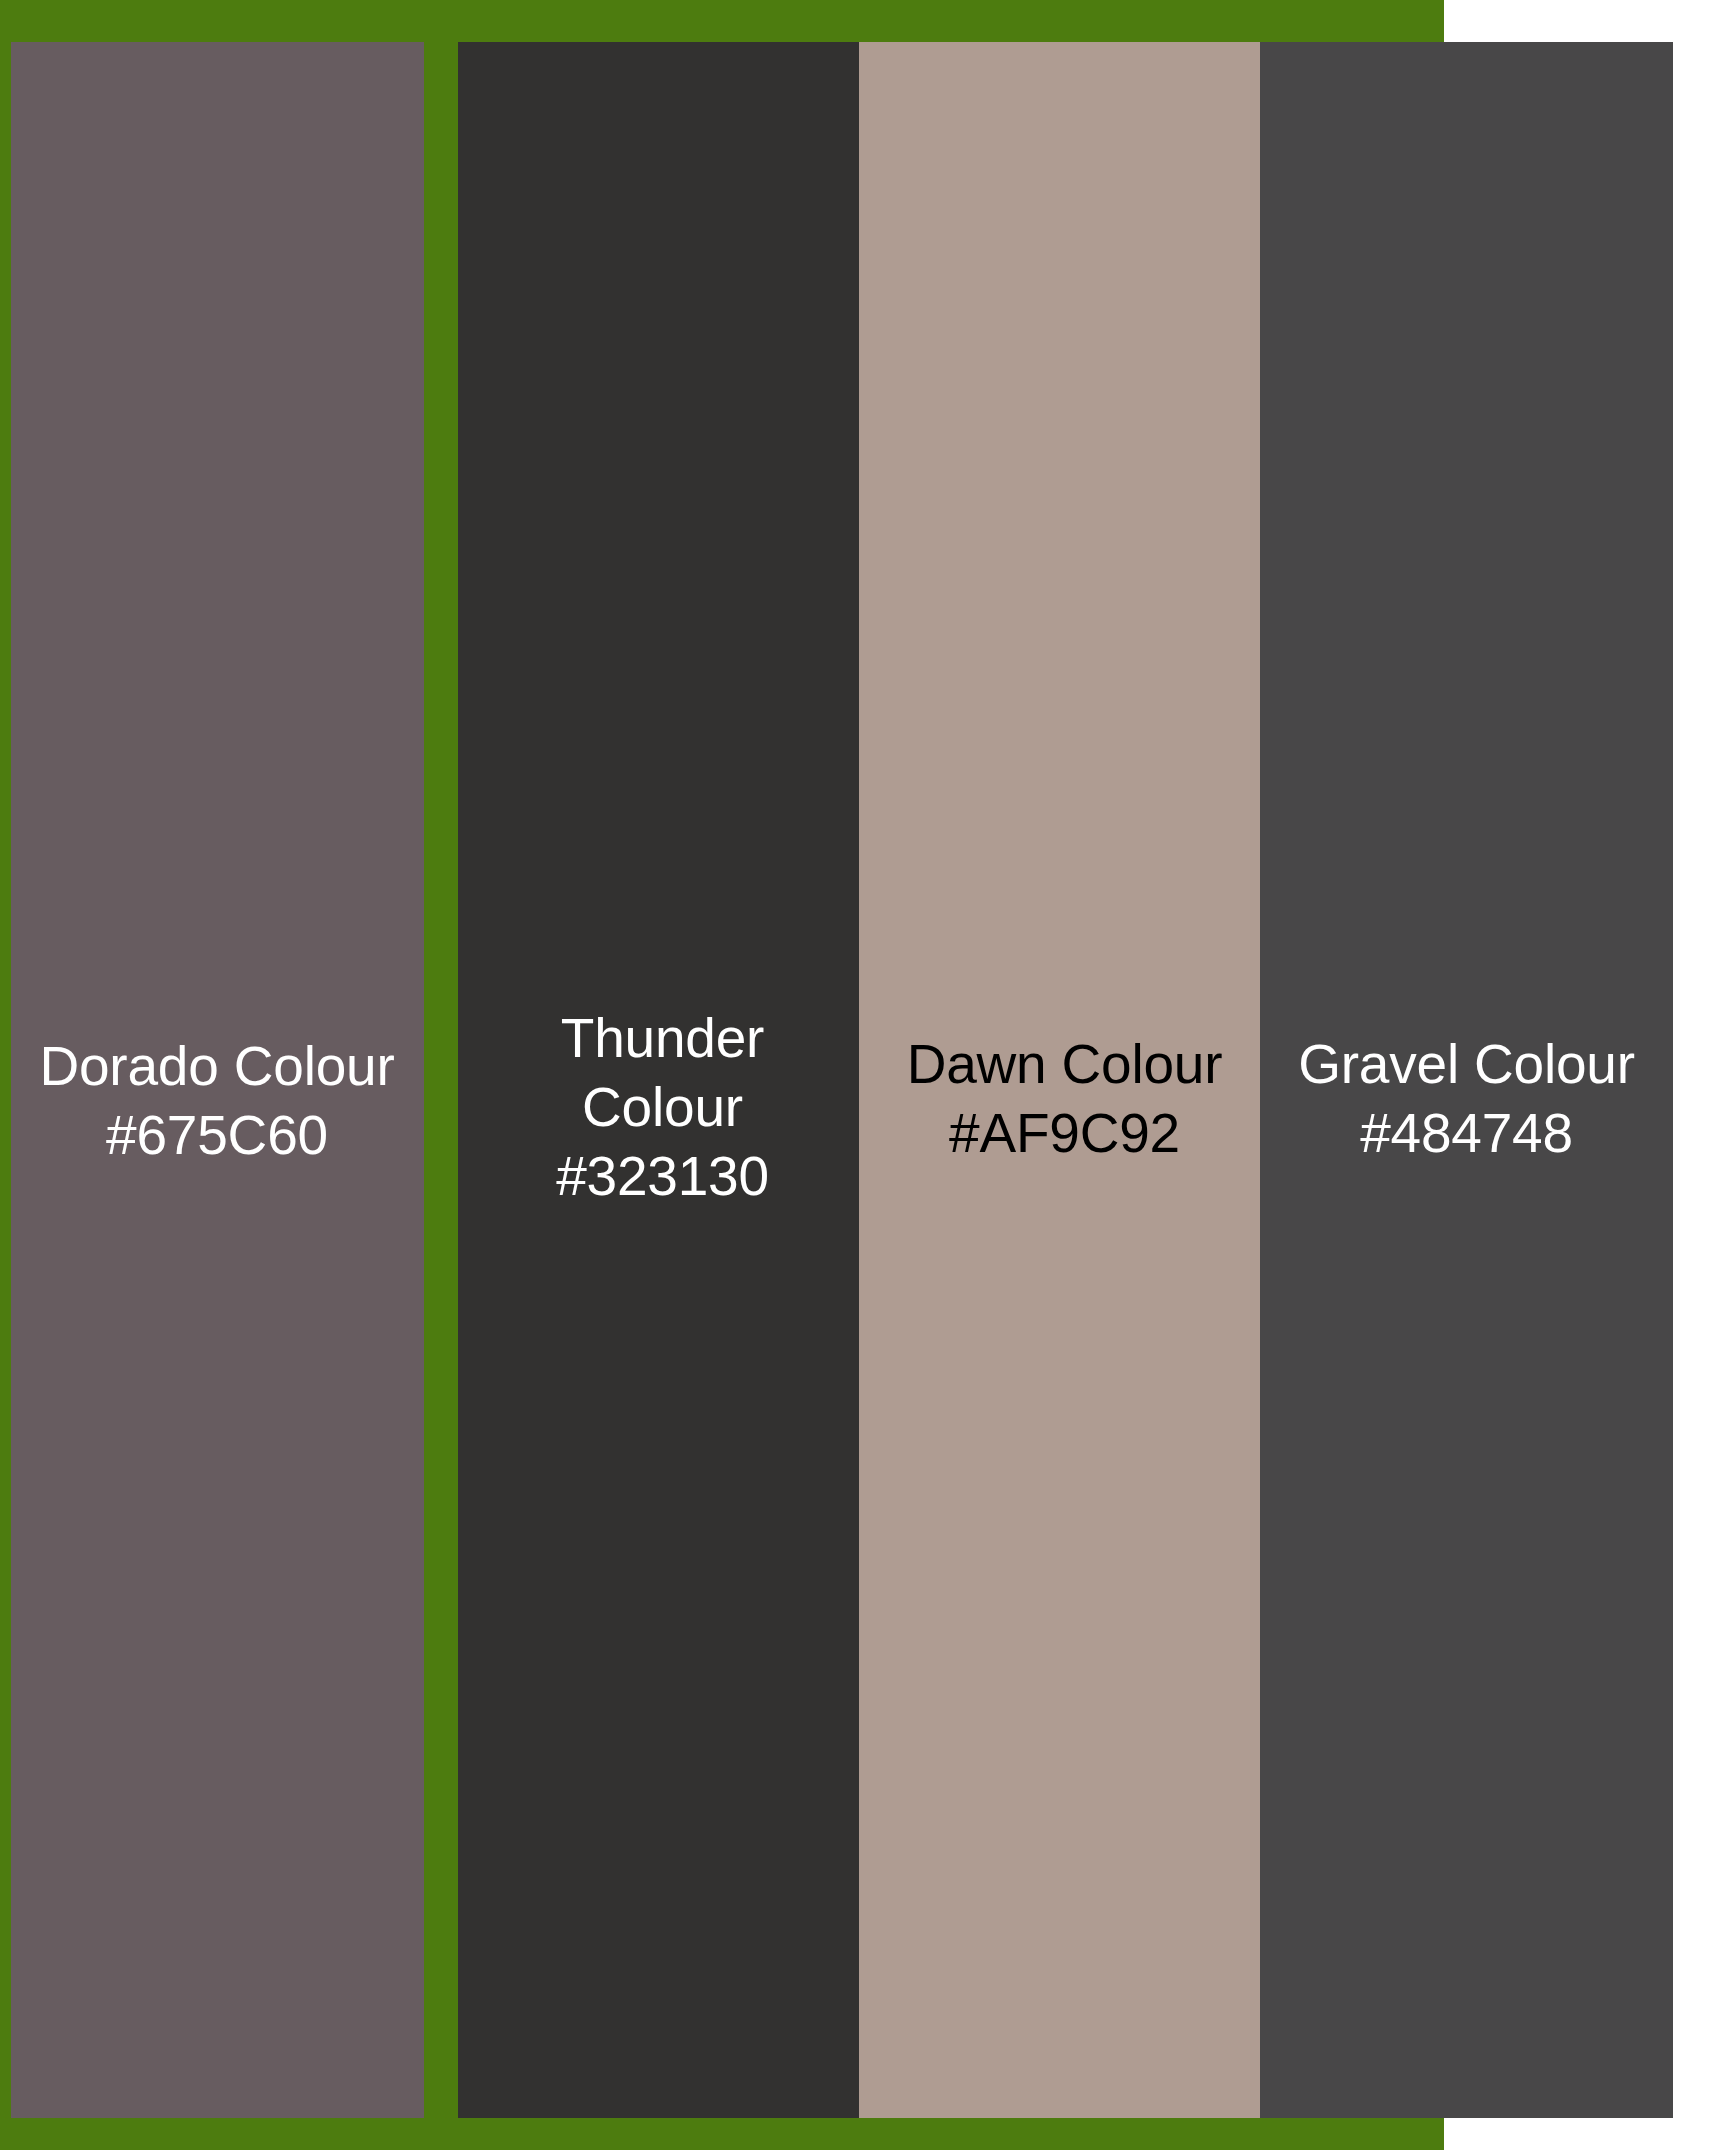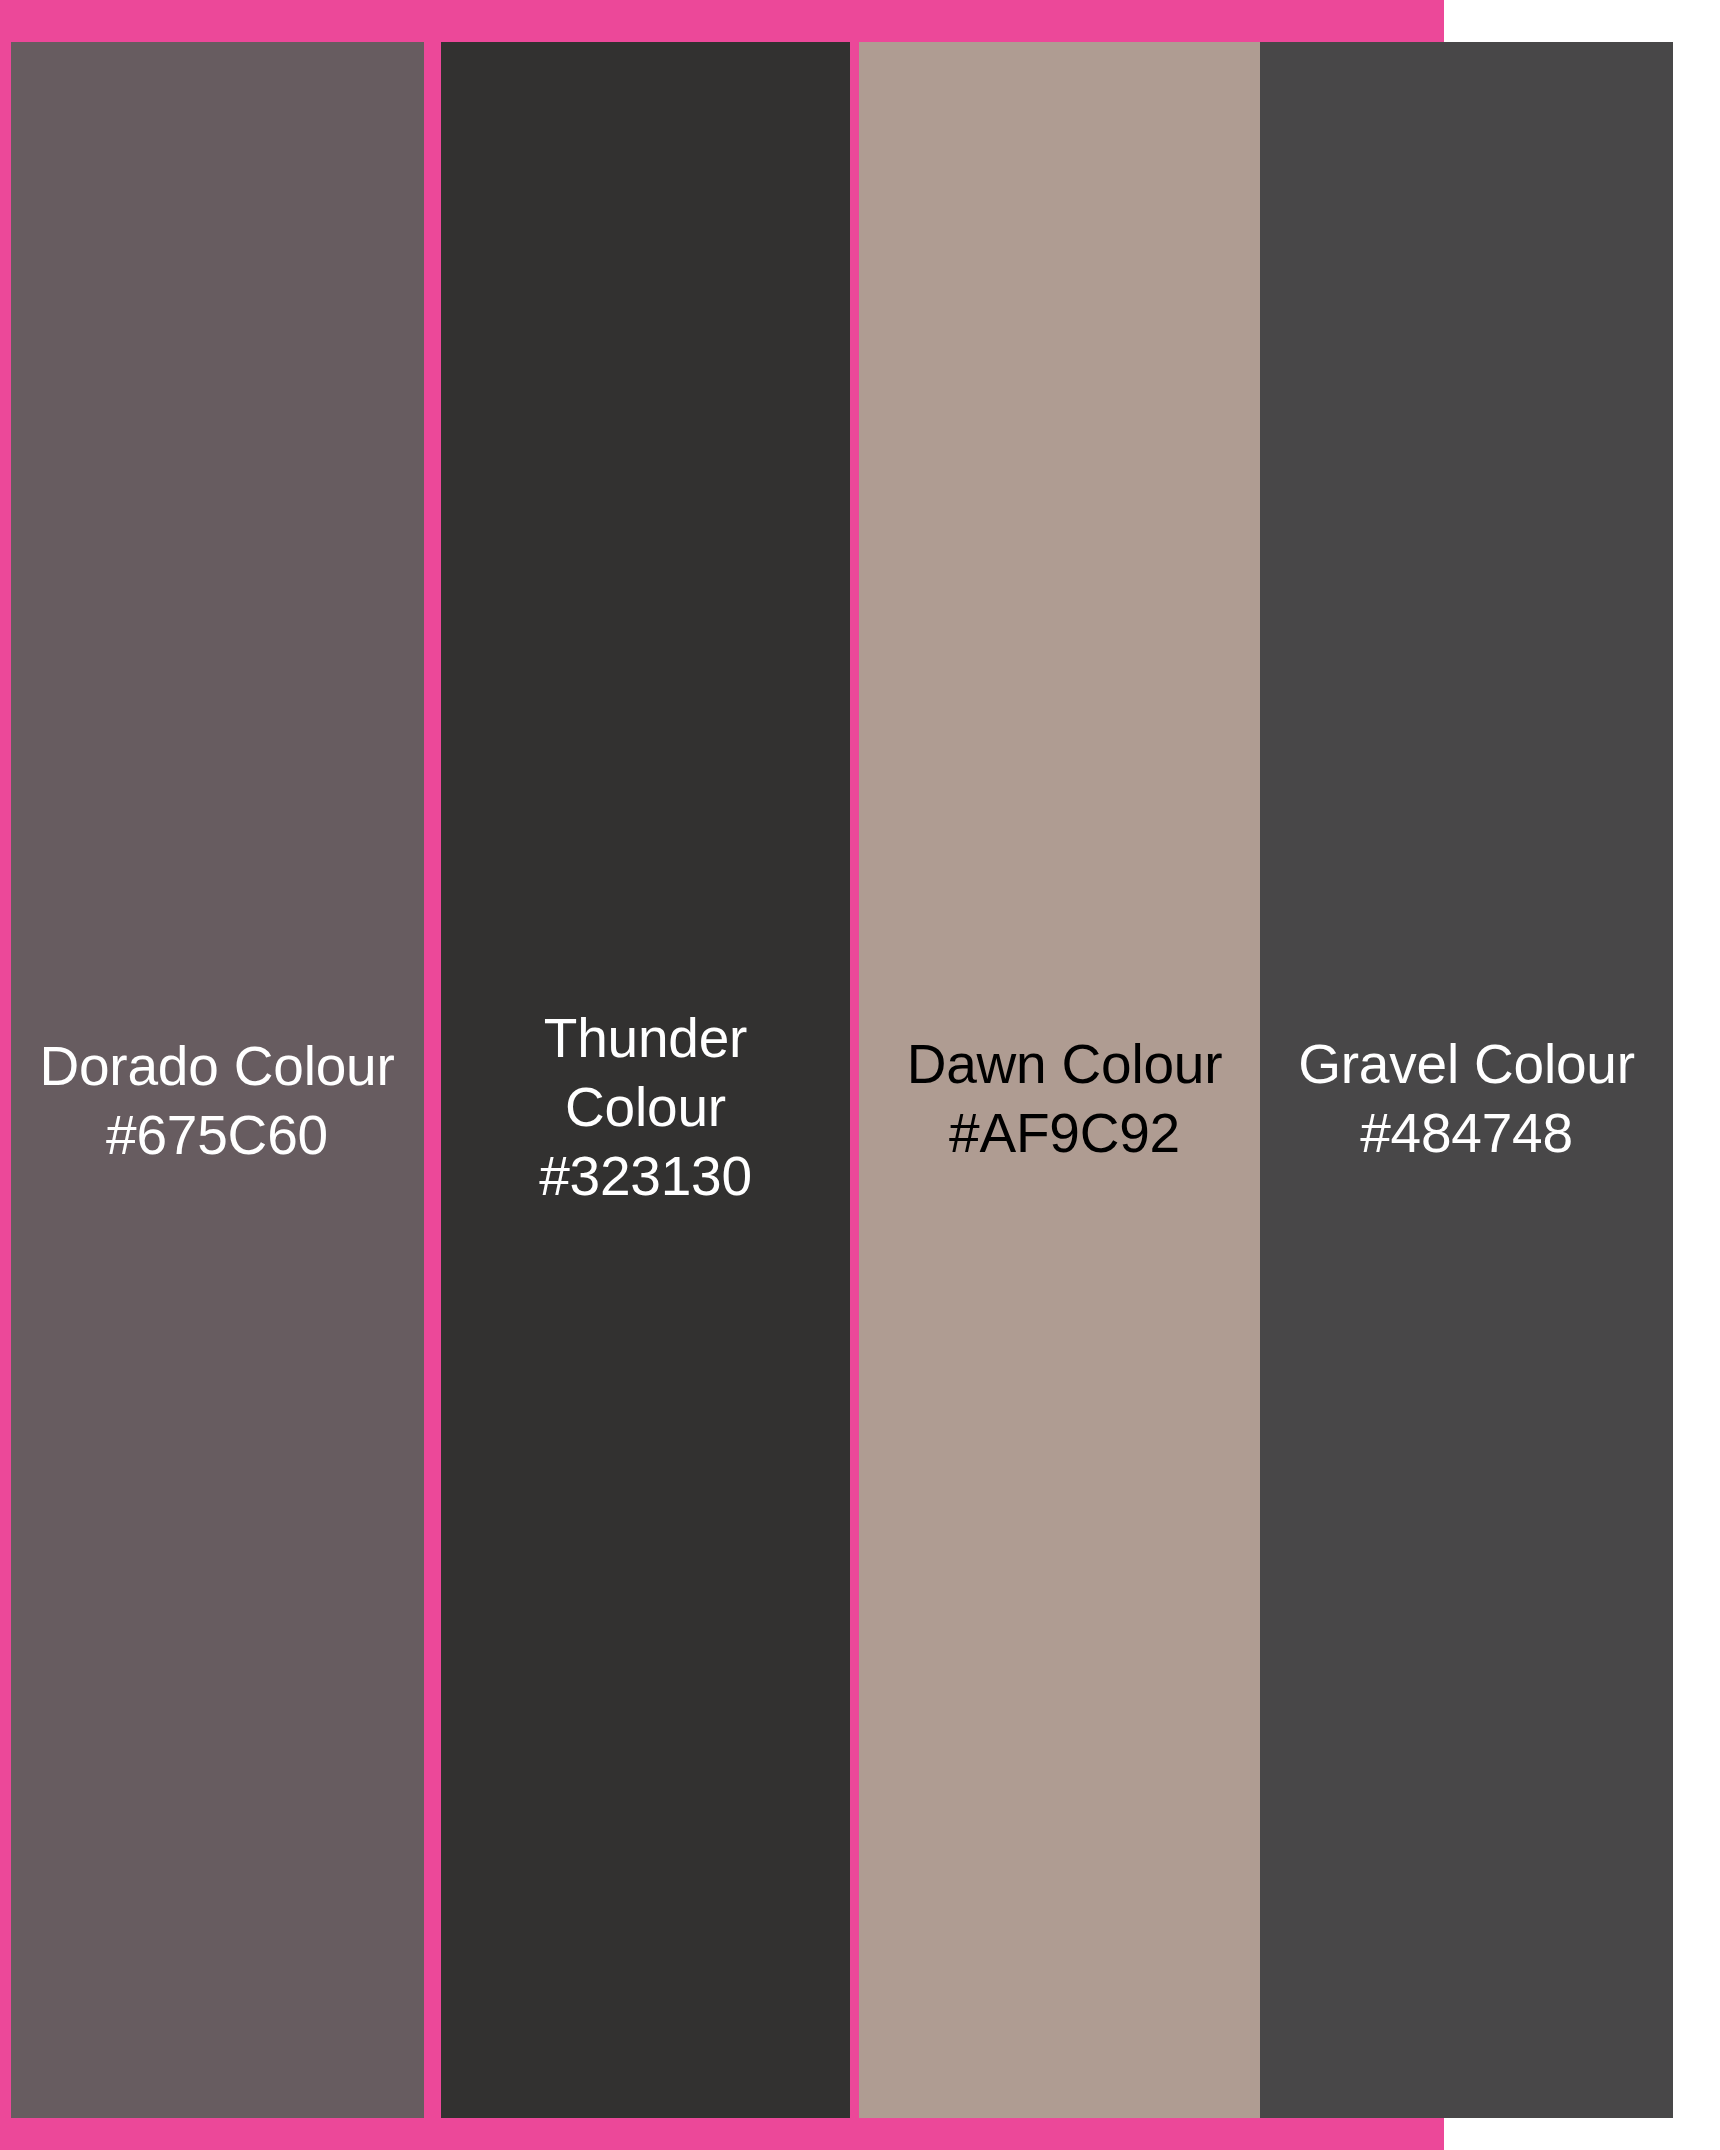--- a/index.html
+++ b/index.html
@@ -12,37 +12,37 @@
     width: 1721px;
     height: 2151px;
     font-family: "Liberation Sans", sans-serif;
     overflow: hidden;
   }
 
   #palette {
     position: relative;
     width: 1444px;
     height: 2151px;
-    background: #ec4899;
+    background: #4d7c0f;
   }
 
   .swatch {
     position: absolute;
     top: 42px;
     height: 2076px;
     box-sizing: border-box;
     display: flex;
     flex-direction: column;
     align-items: center;
     justify-content: flex-start;
   }
 
   
   .swatch.s1 { left: 10.5px;   width: 413px; }
-  .swatch.s2 { left: 441px;  width: 409px; }
+  .swatch.s2 { left: 458px;  width: 409px; }
   .swatch.s3 { left: 859px; width: 411px; }
   .swatch.s4 { left: 1260px; width: 413px; align-items: center; }
 
   .swatch-label {
     width: 100%;
     text-align: center;
     font-size: 55px;
     line-height: 69px;
     font-weight: 400;
     letter-spacing: -0.2px;

